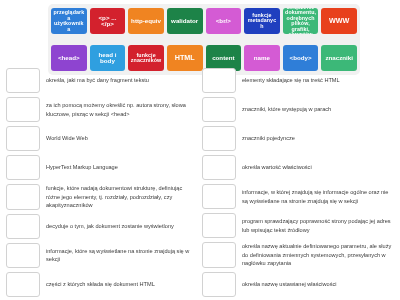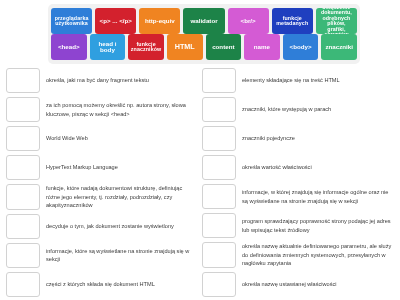--- a/index.html
+++ b/index.html
@@ -18,21 +18,21 @@
     background:#f1f1f1;
     border-radius:5px;
     padding:4px 3px;
     box-sizing:border-box;
   }
   .tray-row{
     display:flex;
     gap:3px;
     justify-content:flex-start;
   }
-  .tray-row + .tray-row{margin-top:0;}
+  .tray-row + .tray-row{margin-top:11px;}
 
   .tile{
     flex:1 1 0;
     min-width:0;
     height:26px;
     border-radius:3px;
     display:flex;
     align-items:center;
     justify-content:center;
     text-align:center;
@@ -90,20 +90,21 @@
 
   <div class="tray">
     <div class="tray-row" id="tray-row-0">
         <div class="tile f7" style="background: rgb(47, 126, 216);">przeglądarka użytkownika</div>
         <div class="tile f8" style="background: rgb(211, 33, 45);">&lt;p&gt; ... &lt;/p&gt;</div>
         <div class="tile f8" style="background: rgb(240, 132, 33);">http-equiv</div>
         <div class="tile f8" style="background: rgb(29, 131, 72);">walidator</div>
         <div class="tile f8" style="background: rgb(212, 91, 212);">&lt;br/&gt;</div>
         <div class="tile f7" style="background: rgb(31, 63, 191);">funkcje metadanych</div>
         <div class="tile f7" style="background: rgb(60, 184, 120);">dołączenie dokumentu, odrębnych plików, grafiki, skryptów</div>
+        <div class="tile f9" style="background: rgb(232, 64, 28);">WWW</div>
       </div>
     <div class="tray-row" id="tray-row-1">
         <div class="tile f8" style="background: rgb(142, 68, 208);">&lt;head&gt;</div>
         <div class="tile f8" style="background: rgb(47, 159, 224);">head i body</div>
         <div class="tile f7" style="background: rgb(211, 33, 45);">funkcje znaczników</div>
         <div class="tile f9" style="background: rgb(240, 132, 33);">HTML</div>
         <div class="tile f8" style="background: rgb(29, 131, 72);">content</div>
         <div class="tile f8" style="background: rgb(212, 91, 212);">name</div>
         <div class="tile f8" style="background: rgb(47, 126, 216);">&lt;body&gt;</div>
         <div class="tile f8" style="background: rgb(60, 184, 120);">znaczniki</div>

